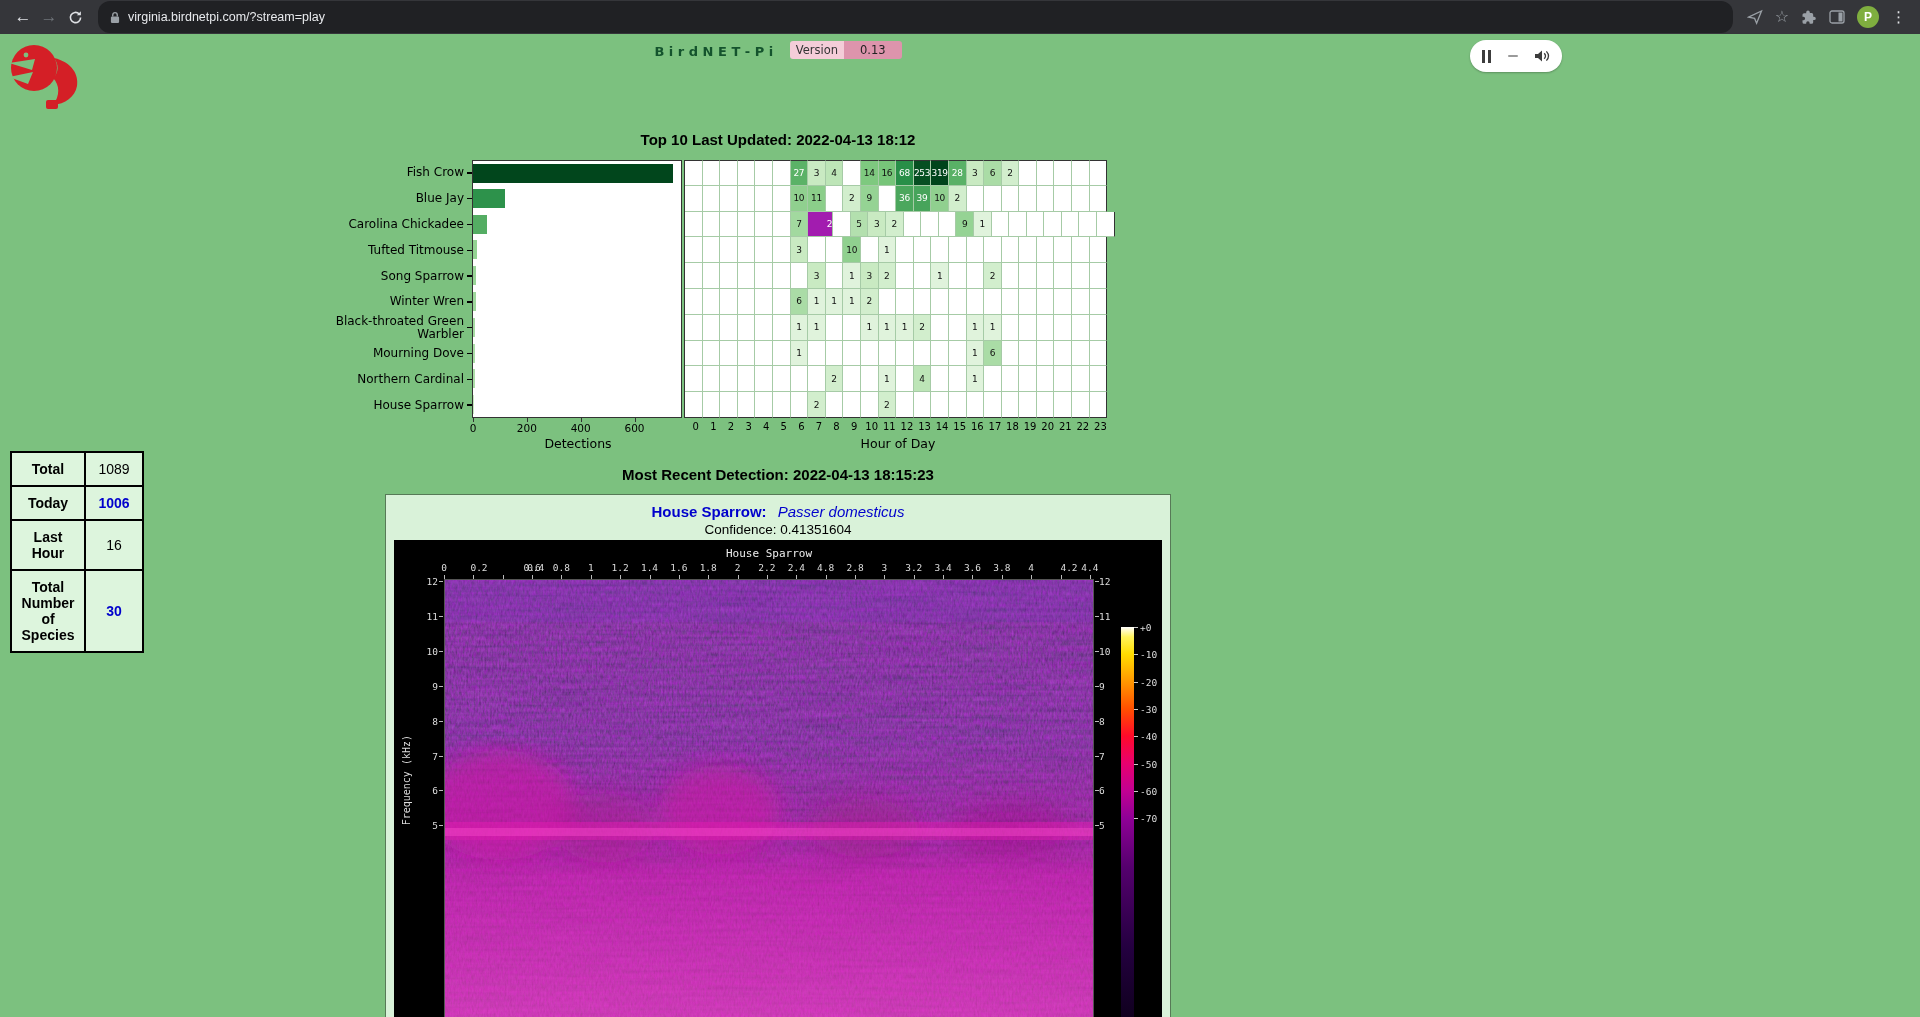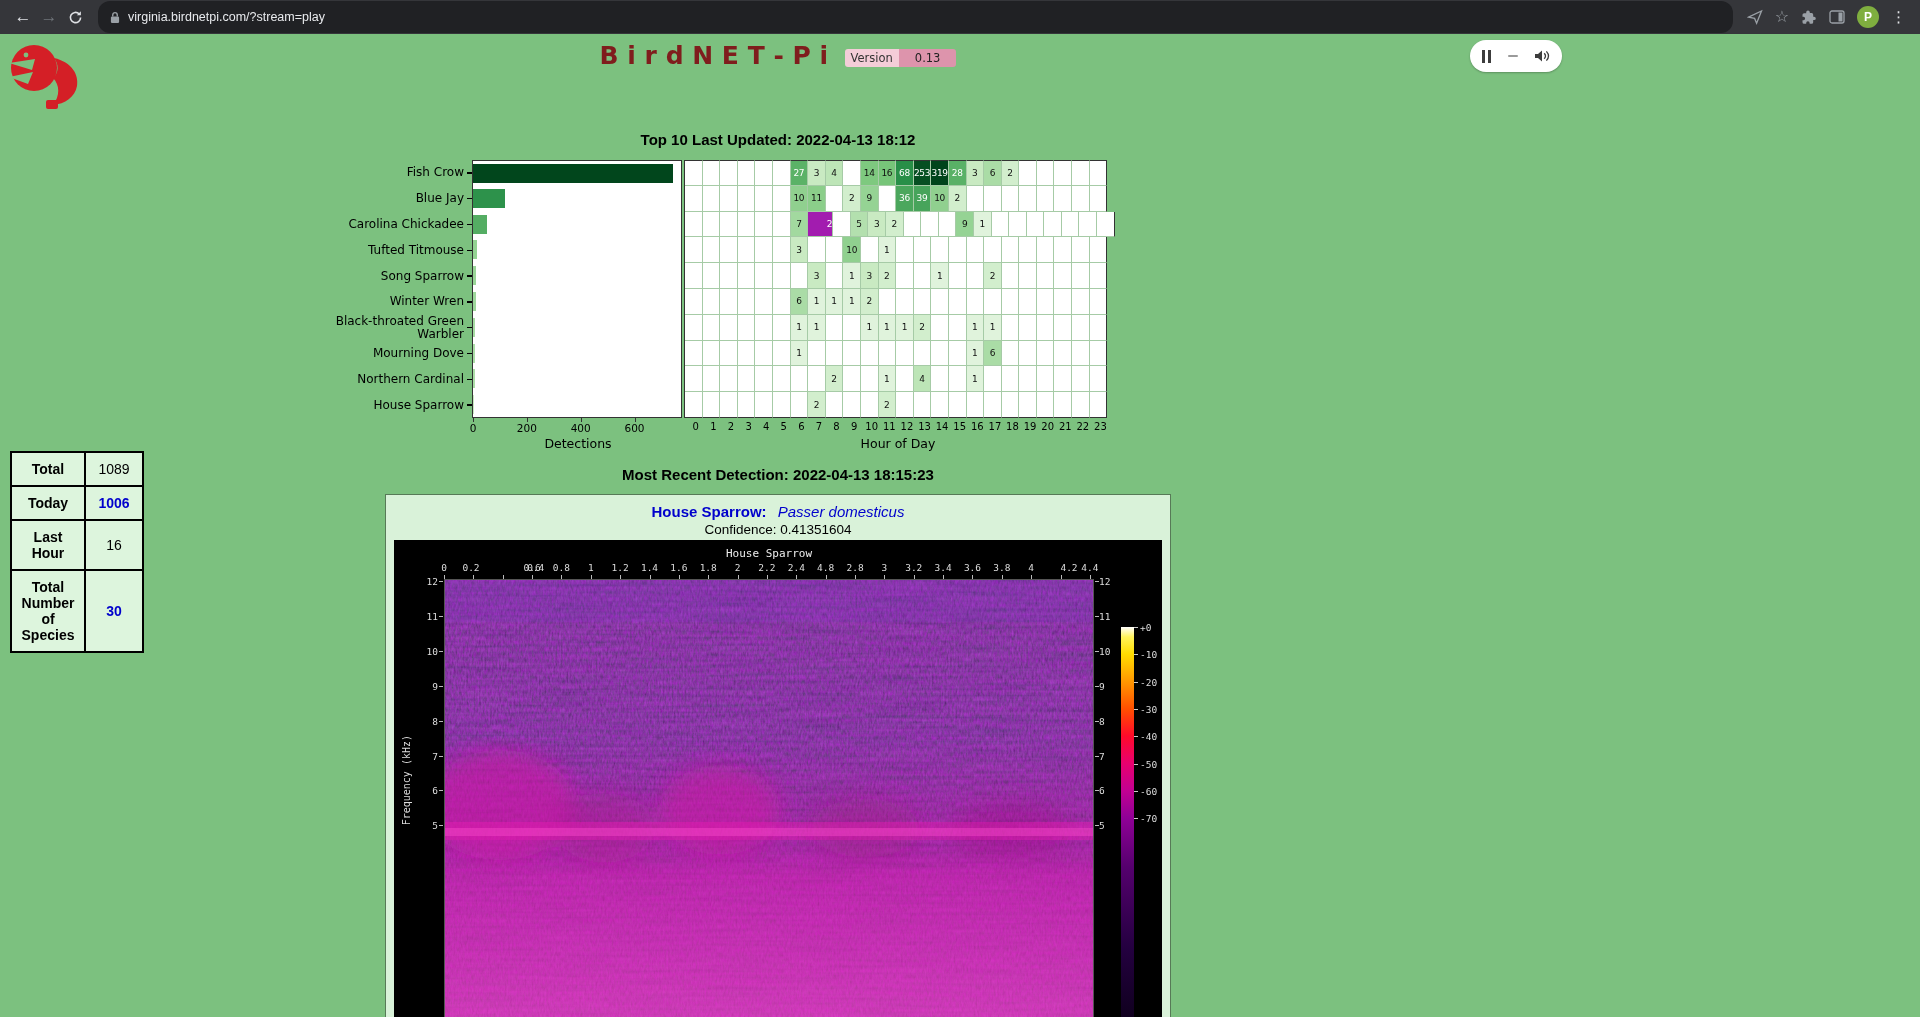--- a/index.html
+++ b/index.html
@@ -17,21 +17,21 @@
             font-size:12.5px; cursor:text; }
   .chrome-right { display:flex; align-items:center; gap:12px; padding:0 4px; }
   .avatar { width:22px; height:22px; border-radius:50%; background:#7fae3f; color:#fff;
             font-size:12px; font-weight:bold; display:flex; align-items:center; justify-content:center; cursor:pointer; }
 
   
   .page { position:absolute; top:34px; left:0; width:1920px; height:983px; }
   .logo { position:absolute; left:8px; top:8px; width:74px; height:68px; }
 
   .headerline { position:absolute; top:7px; left:0; width:1556px; text-align:center; }
-  .title { font-size:25px; font-weight:bold; color:#7f1d1d; font-family:"DejaVu Sans",sans-serif; }
+  .title { font-size:13px; font-weight:bold; color:#14532d; font-family:"DejaVu Sans",sans-serif; }
   .badge { display:inline-flex; margin-left:12px; vertical-align:2px; font-size:11.5px;
            border-radius:3px; overflow:hidden; font-family:"DejaVu Sans",sans-serif; }
   .badge-l { background:#f4cdd8; color:#333; padding:2px 6px; }
   .badge-r { background:#dd94ac; color:#222; padding:2px 16px; }
 
   .audio { position:absolute; top:6px; right:358px; width:92px; height:32px; background:#fff;
            border-radius:16px; display:flex; align-items:center; justify-content:space-between;
            padding:0 12px; box-shadow:0 1px 2px rgba(0,0,0,.25); cursor:pointer; }
   .pause { display:flex; gap:3px; }
   .pause i { display:block; width:3px; height:13px; background:#3c3c3c; }
@@ -622,21 +622,21 @@
           </g>
           <rect y="242" width="650" height="18" fill="#e51bb0" opacity="0.45"></rect>
           <rect y="248" width="650" height="8" fill="#ff4fd0" opacity="0.4"></rect>
         </svg>
       </div>
 
       <div class="sg-cbar"></div>
       <div>
           <span class="tlab" style="left: 50px;">0</span>
           <i class="tmark" style="left: 50px;"></i>
-          <span class="tlab" style="left: 77px;">0.2</span>
+          <span class="tlab" style="left: 85px;">0.2</span>
           <i class="tmark" style="left: 79.36px;"></i>
           <span class="tlab" style="left: 108.72px; margin-left: 33px;">0.4</span>
           <i class="tmark" style="left: 108.72px;"></i>
           <span class="tlab" style="left: 138.08px;">0.6</span>
           <i class="tmark" style="left: 138.08px;"></i>
           <span class="tlab" style="left: 167.44px;">0.8</span>
           <i class="tmark" style="left: 167.44px;"></i>
           <span class="tlab" style="left: 196.8px;">1</span>
           <i class="tmark" style="left: 196.8px;"></i>
           <span class="tlab" style="left: 226.16px;">1.2</span>

